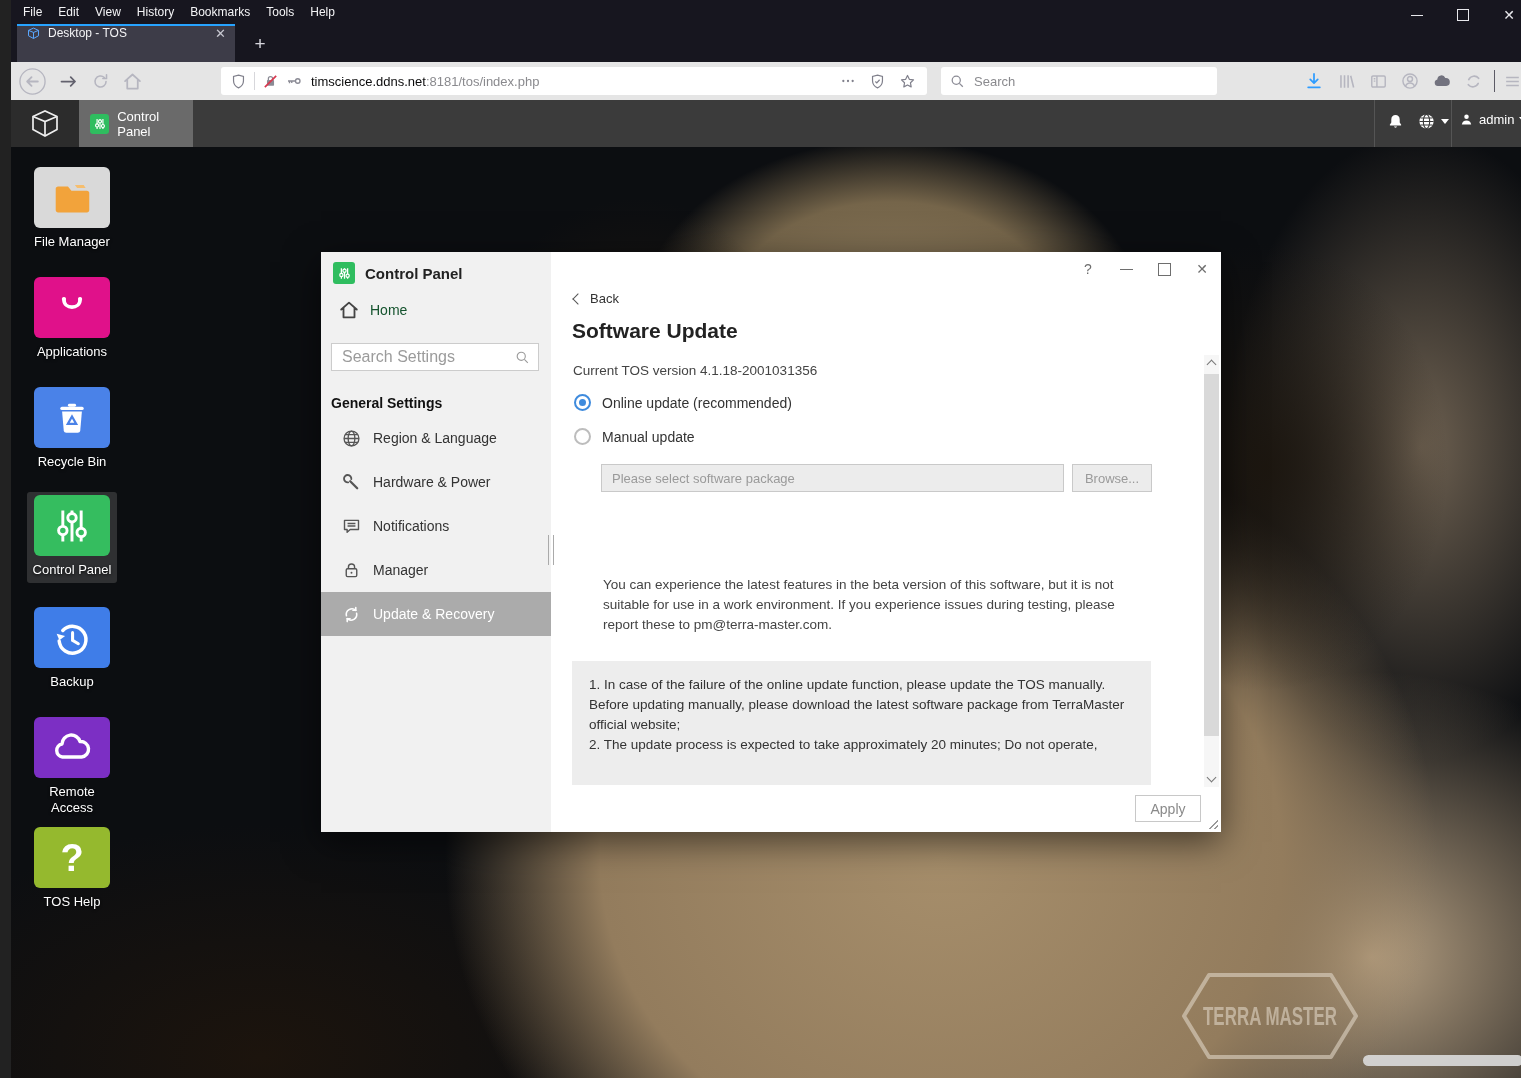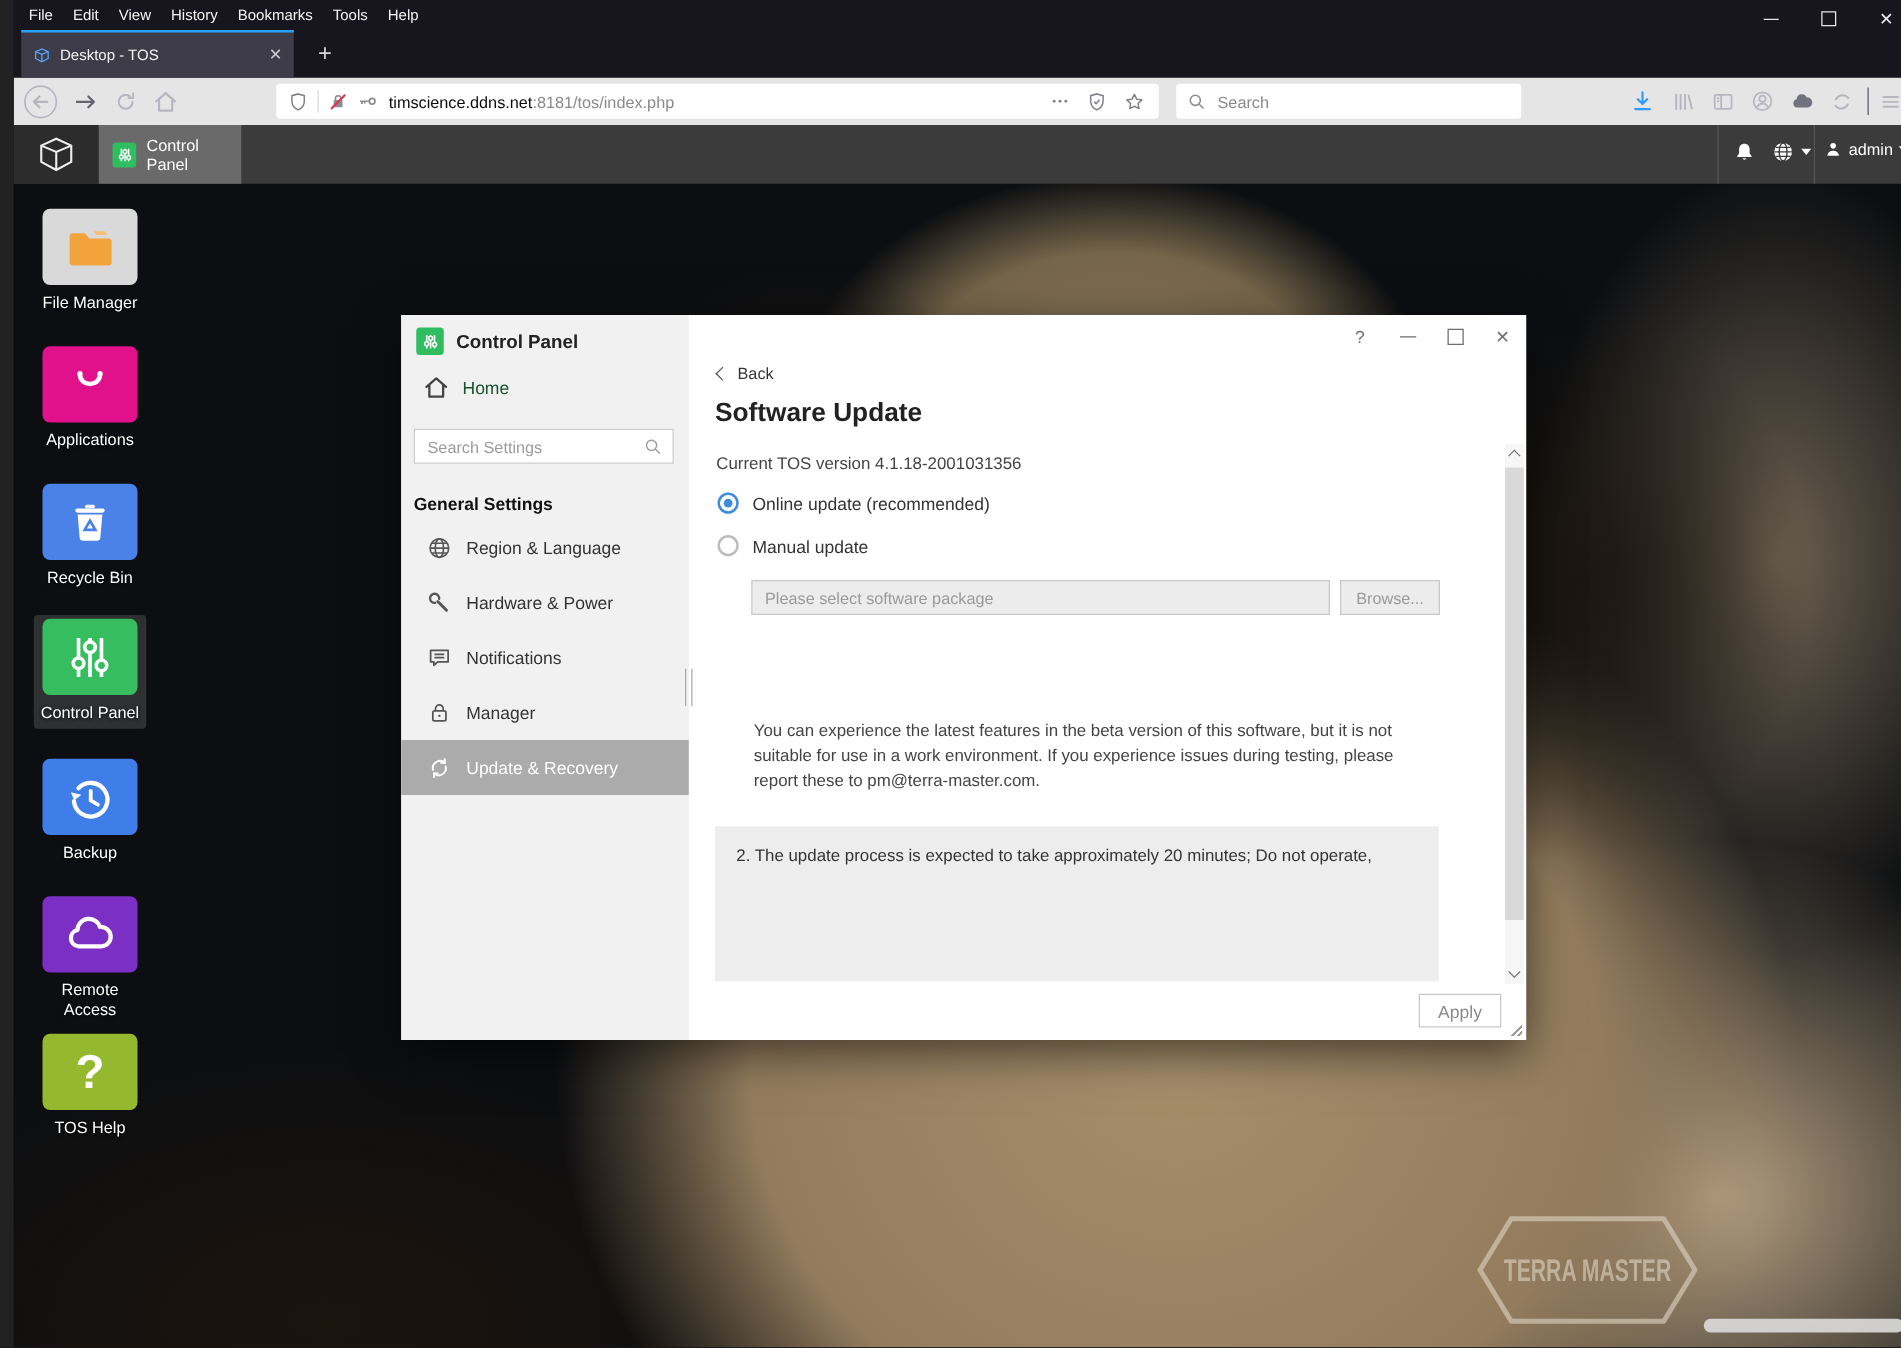--- a/index.html
+++ b/index.html
@@ -9,21 +9,21 @@
   .ff-menubar{position:absolute;top:0;left:0;right:0;height:24px;background:#17161f;
     display:flex;align-items:center;padding-left:4px;color:#f4f4f6;font-size:12px;z-index:30;}
   .menu-item{padding:0 8px;line-height:24px;cursor:default;}
   .os-ctl{position:absolute;top:0;right:0;height:30px;display:flex;z-index:31;}
   .os-btn{width:46px;height:30px;display:flex;align-items:center;justify-content:center;color:#e8e8ec;}
   .os-min{width:12px;height:0;border-top:1.5px solid #e8e8ec;}
   .os-max{width:10px;height:10px;border:1.5px solid #e8e8ec;}
   .os-x{font-size:14px;line-height:1;}
   .ff-tabbar{position:absolute;top:24px;left:0;right:0;height:38px;background:#17161f;z-index:29;}
   .tab{position:absolute;left:6px;top:0;width:218px;height:38px;background:#3d3c48;border-top:2px solid #27a3ff;
-    box-sizing:border-box;display:flex;align-items:center;padding:0 9px;color:#f4f4f6;font-size:12px;gap:7px;}
+    box-sizing:border-box;display:flex;align-items:flex-start;padding:0 9px;color:#f4f4f6;font-size:12px;gap:7px;}
   .tab-title{flex:1;white-space:nowrap;overflow:hidden;}
   .tab-close{color:#c9c9d2;font-size:13px;}
   .newtab{position:absolute;left:236px;top:7px;width:26px;height:26px;display:flex;align-items:center;
     justify-content:center;color:#d6d6dd;font-size:19px;font-weight:300;}
   .ff-navbar{position:absolute;top:62px;left:0;right:0;height:38px;background:#e5e5e5;z-index:28;}
   .navbtn{position:absolute;top:4px;width:30px;height:30px;display:flex;align-items:center;justify-content:center;}
   .urlbar{position:absolute;left:210px;top:5px;width:706px;height:28px;background:#fff;border-radius:3px;
     display:flex;align-items:center;font-size:13px;}
   .url-sep{width:1px;height:18px;background:#d7d7db;margin:0 7px;}
   .url-host{color:#0c0c0d;}
@@ -69,21 +69,21 @@
   
   .panel{position:absolute;left:310px;top:105px;width:900px;height:580px;background:#fff;
     box-shadow:0 10px 34px rgba(0,0,0,.55);font-size:14px;color:#333;}
   .panel-side{position:absolute;left:0;top:0;width:230px;height:100%;background:#f1f1f1;}
   .ps-header{position:absolute;left:12px;top:10px;display:flex;align-items:center;gap:10px;
     font-weight:bold;font-size:15px;color:#222;}
   .appicon{width:22px;height:22px;border-radius:3px;background:#2fbd5f;display:flex;align-items:center;justify-content:center;}
   .ps-home{position:absolute;left:17px;top:47px;display:flex;align-items:center;gap:10px;font-size:14px;color:#14532d;}
   .ps-search{position:absolute;left:10px;top:91px;width:208px;height:28px;background:#fff;border:1px solid #ccc;
     box-sizing:border-box;display:flex;align-items:center;padding:0 8px;gap:6px;}
-  .ps-search input{border:0;outline:0;flex:1;font-size:13px;font-family:inherit;color:#a21caf;background:transparent;min-width:0;}
+  .ps-search input{border:0;outline:0;flex:1;font-size:16px;font-family:inherit;color:#a21caf;background:transparent;min-width:0;}
   .ps-search input::placeholder{color:#9b9b9b;}
   .ps-section{position:absolute;left:10px;top:143px;font-weight:bold;font-size:14px;color:#111;}
   .ps-item{position:absolute;left:0;width:230px;height:44px;display:flex;align-items:center;gap:11px;
     padding-left:20px;box-sizing:border-box;font-size:14px;color:#333;}
   .ps-item.sel{background:#ababab;color:#fff;}
   .panel-main{position:absolute;left:230px;top:0;width:670px;height:100%;}
   .pm-ctl{position:absolute;top:6px;width:22px;height:22px;display:flex;align-items:center;justify-content:center;color:#6e6e6e;font-size:14px;}
   .pm-max{width:11px;height:11px;border:1.4px solid #6e6e6e;}
   .pm-min{width:13px;height:0;border-top:1.5px solid #6e6e6e;}
   .pm-back{position:absolute;left:23px;top:39px;display:flex;align-items:center;gap:8px;font-size:13px;color:#333;}
@@ -515,20 +515,21 @@
           <span class="radio off"></span>
           <span>Manual update</span>
         </div>
 
         <input class="pkg-input" readonly="" placeholder="Please select software package" style="">
         <button class="browse-btn">Browse...</button>
 
         <div class="beta-desc">You can experience the latest features in the beta version of this software, but it is not suitable for use in a work environment. If you experience issues during testing, please report these to pm@terra-master.com.</div>
 
         <div class="note-box">
+          <div class="note-item">1. In case of the failure of the online update function, please update the TOS manually. Before updating manually, please download the latest software package from TerraMaster official website;</div>
           <div class="note-item">2. The update process is expected to take approximately 20 minutes; Do not operate,</div>
         </div>
 
         <div class="vscroll">
           <span class="chev up"></span>
           <div class="vthumb"></div>
           <span class="chev down"></span>
         </div>
 
         <button class="apply-btn">Apply</button>

